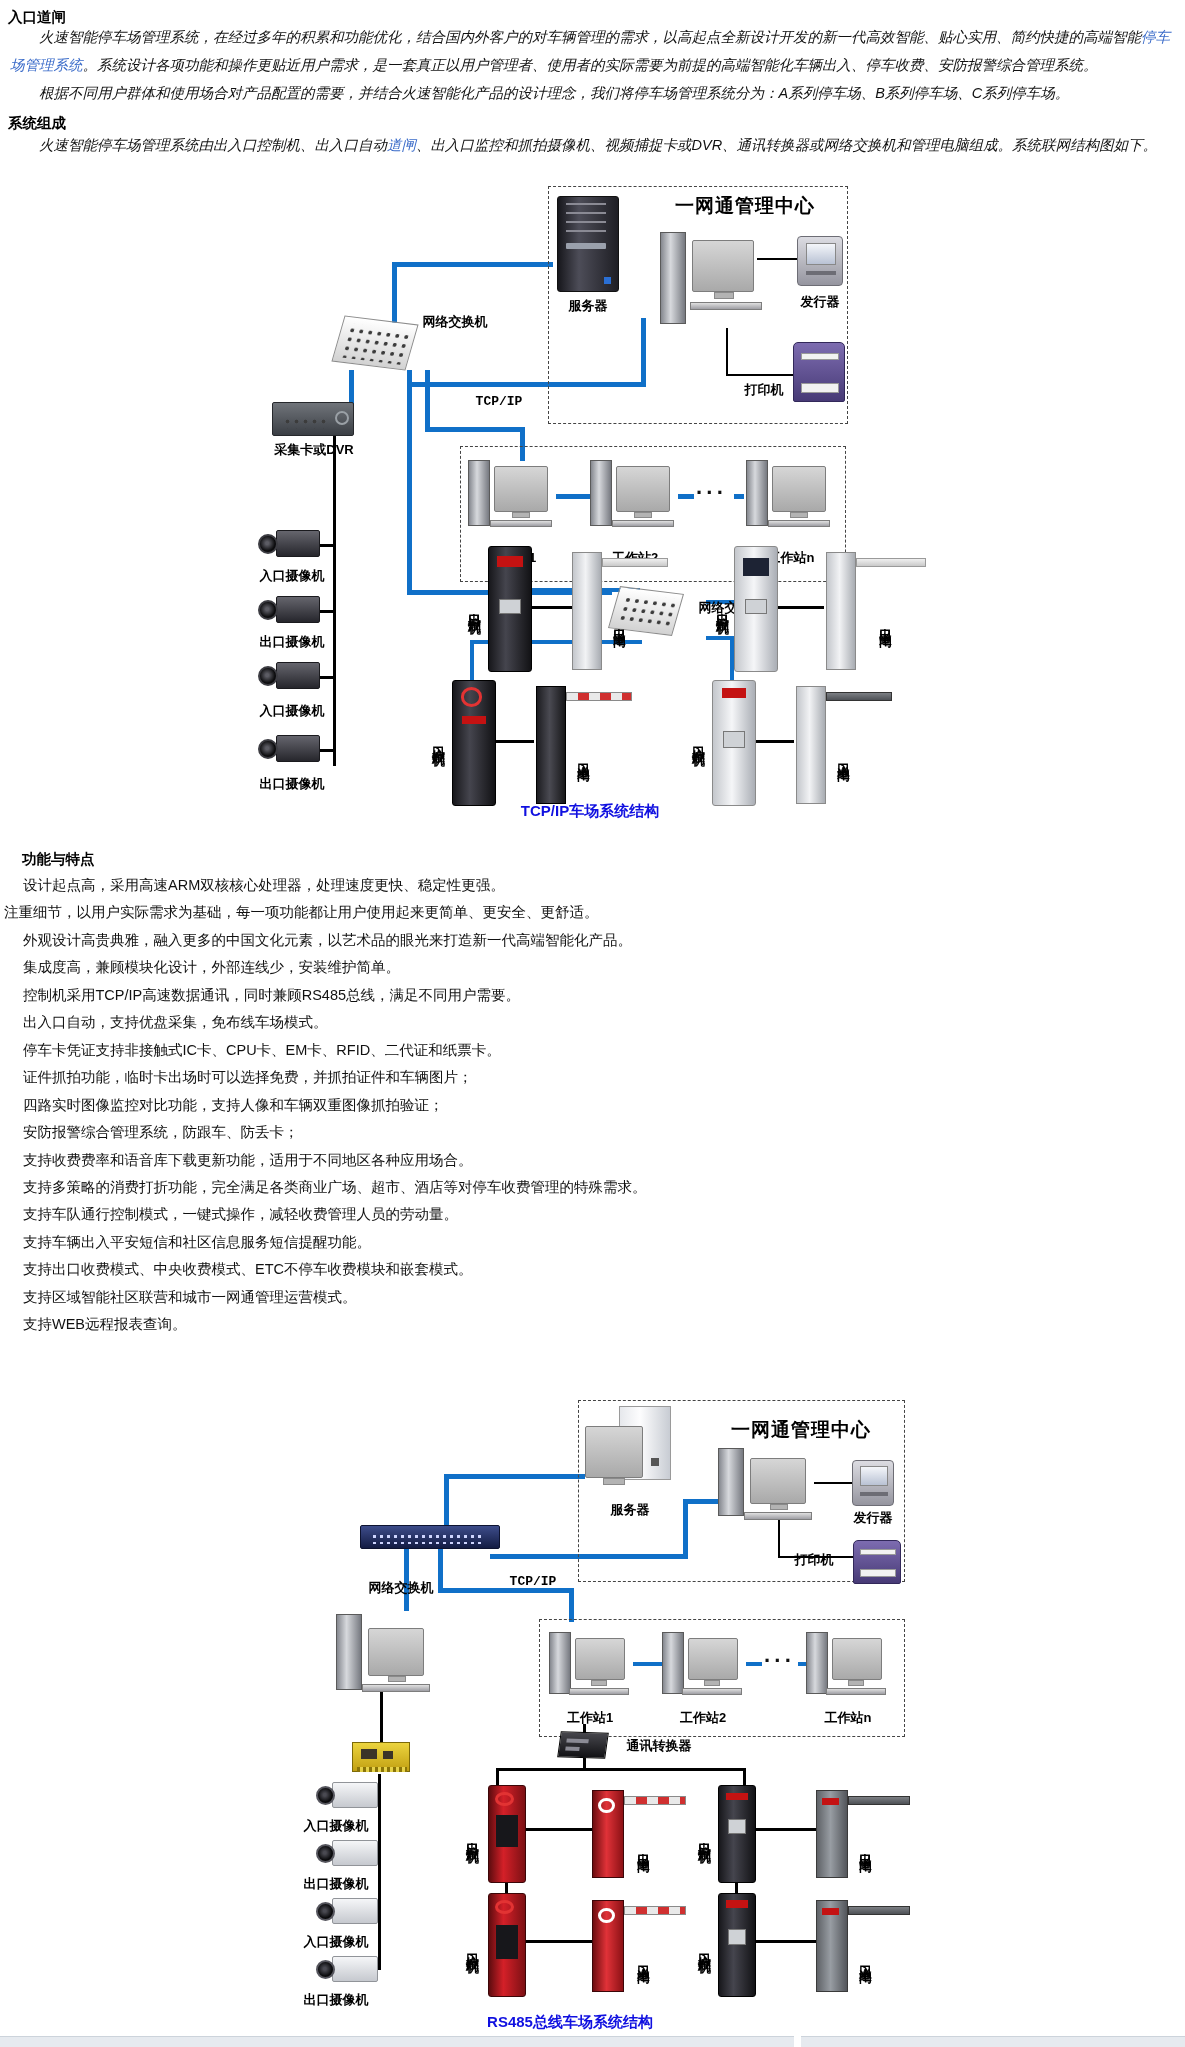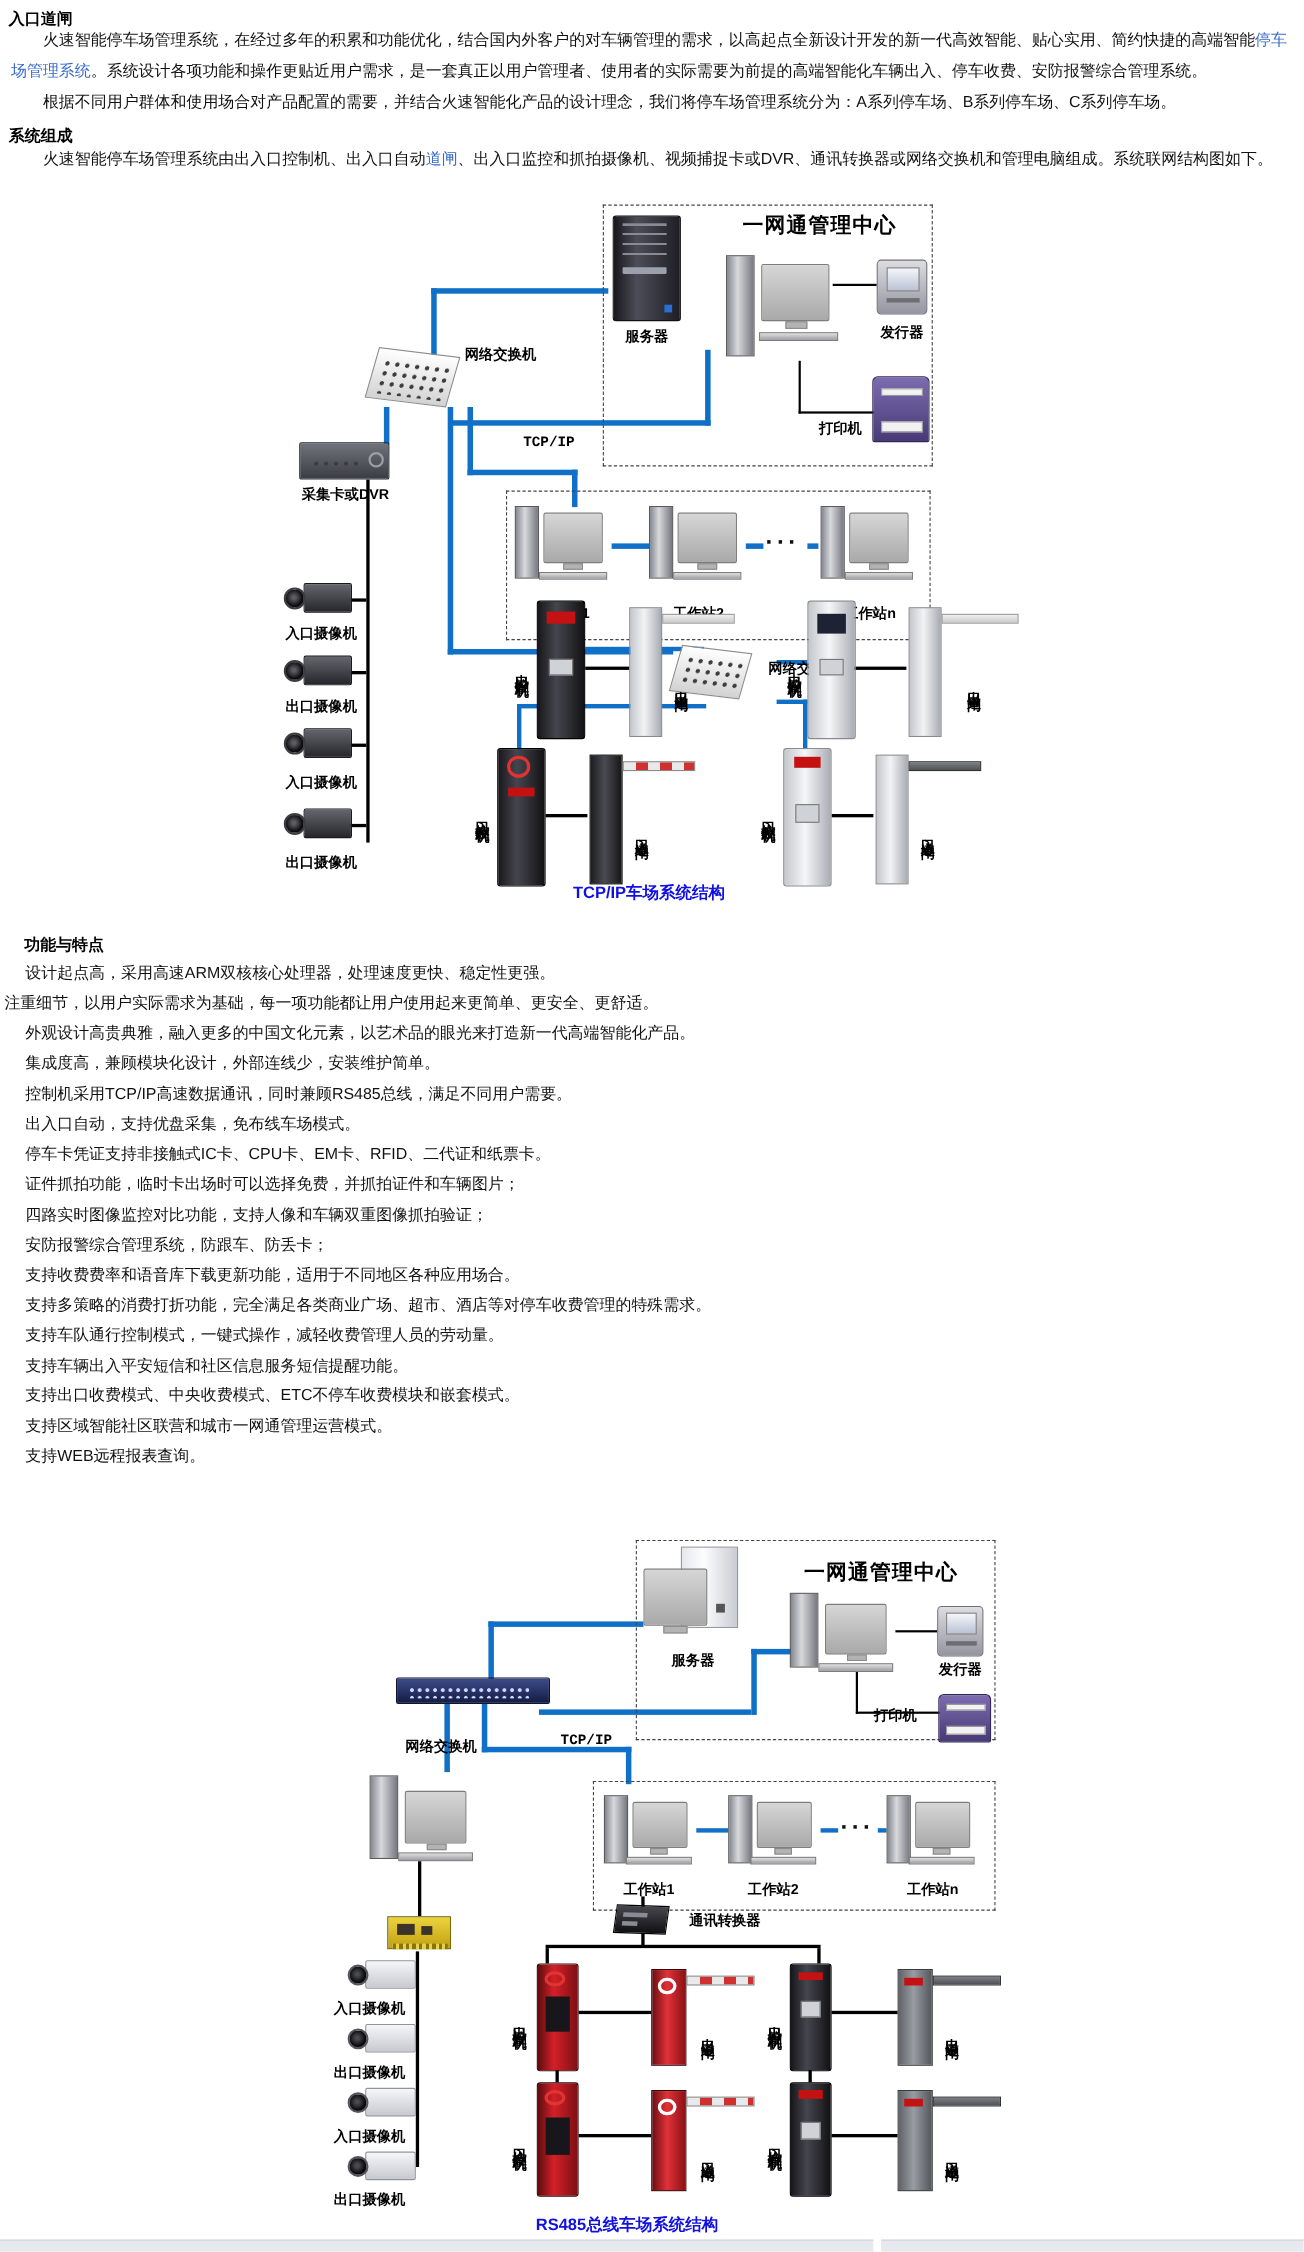--- a/index.html
+++ b/index.html
@@ -1,20 +1,20 @@
 <!DOCTYPE html>
 <html><head>
 <meta charset="utf-8">
 <style>
   html,body{margin:0;padding:0;background:#fff;}
   body{width:1185px;height:2047px;position:relative;overflow:hidden;
        font-family:"Liberation Sans","DejaVu Sans",sans-serif;color:#000;}
   .abs{position:absolute;box-sizing:border-box;display:block;}
   .hd{font-size:14.5px;font-weight:bold;}
-  .para{font-size:14.5px;line-height:27.5px;text-indent:2em;color:#111;}
+  .para{font-size:14.5px;line-height:27.5px;text-indent:2em;color:#111;font-style:italic;}
   .feat{font-size:14.5px;line-height:27.45px;color:#111;padding-left:23px;white-space:nowrap;}
   .feat.noindent{padding-left:4px;}
   a.lnk{text-decoration:none;cursor:pointer;}
   .dlab{font-size:13px;font-weight:bold;text-align:center;line-height:15px;color:#000;}
   .vlab{writing-mode:vertical-rl;text-orientation:upright;font-size:13px;font-weight:bold;
         letter-spacing:2px;text-align:center;color:#000;}
   .cap{font-size:15px;font-weight:bold;text-align:center;}
   .dashbox{border:1.5px dashed #444;background:transparent;}
   .cable{background:#1070c8;}
   .wire{background:#000;}

